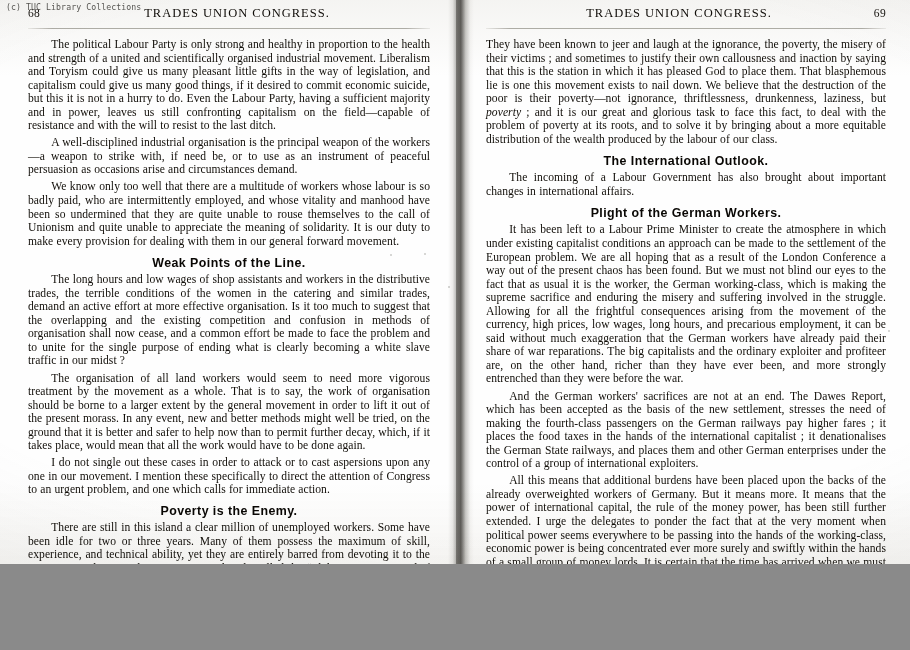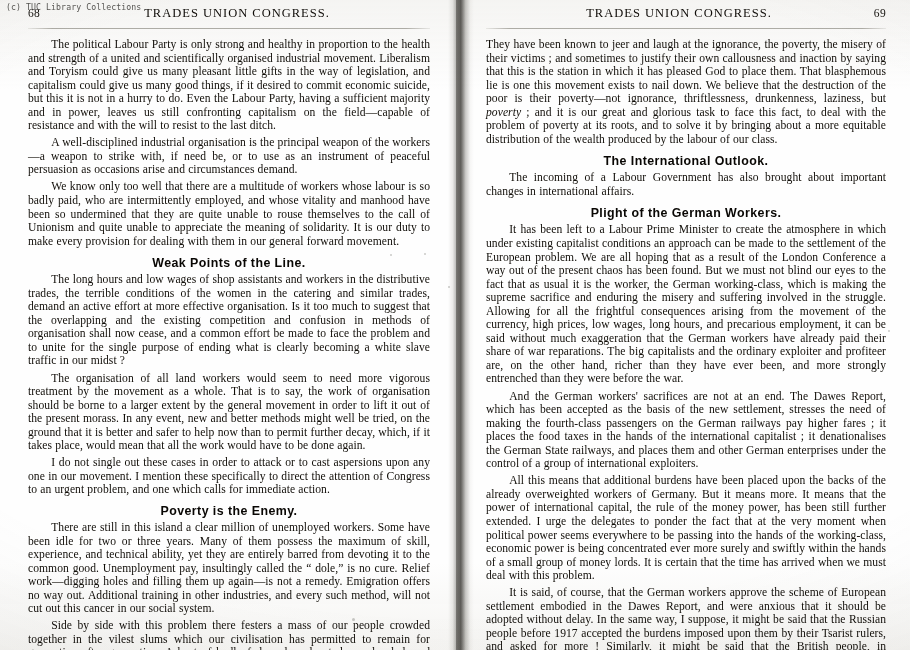--- a/index.html
+++ b/index.html
@@ -3,21 +3,21 @@
 <meta charset="utf-8">
 <style>
   html, body {
     margin: 0;
     padding: 0;
     background: #8a8a8a;
   }
   #scan {
     position: relative;
     width: 910px;
-    height: 650px;
+    height: 564px;
     overflow: hidden;
     background: #ffffff;
     font-family: "Liberation Serif", "DejaVu Serif", serif;
     -webkit-font-smoothing: antialiased;
   }
   
   .sheet {
     position: absolute;
     top: 0;
     height: 650px;

